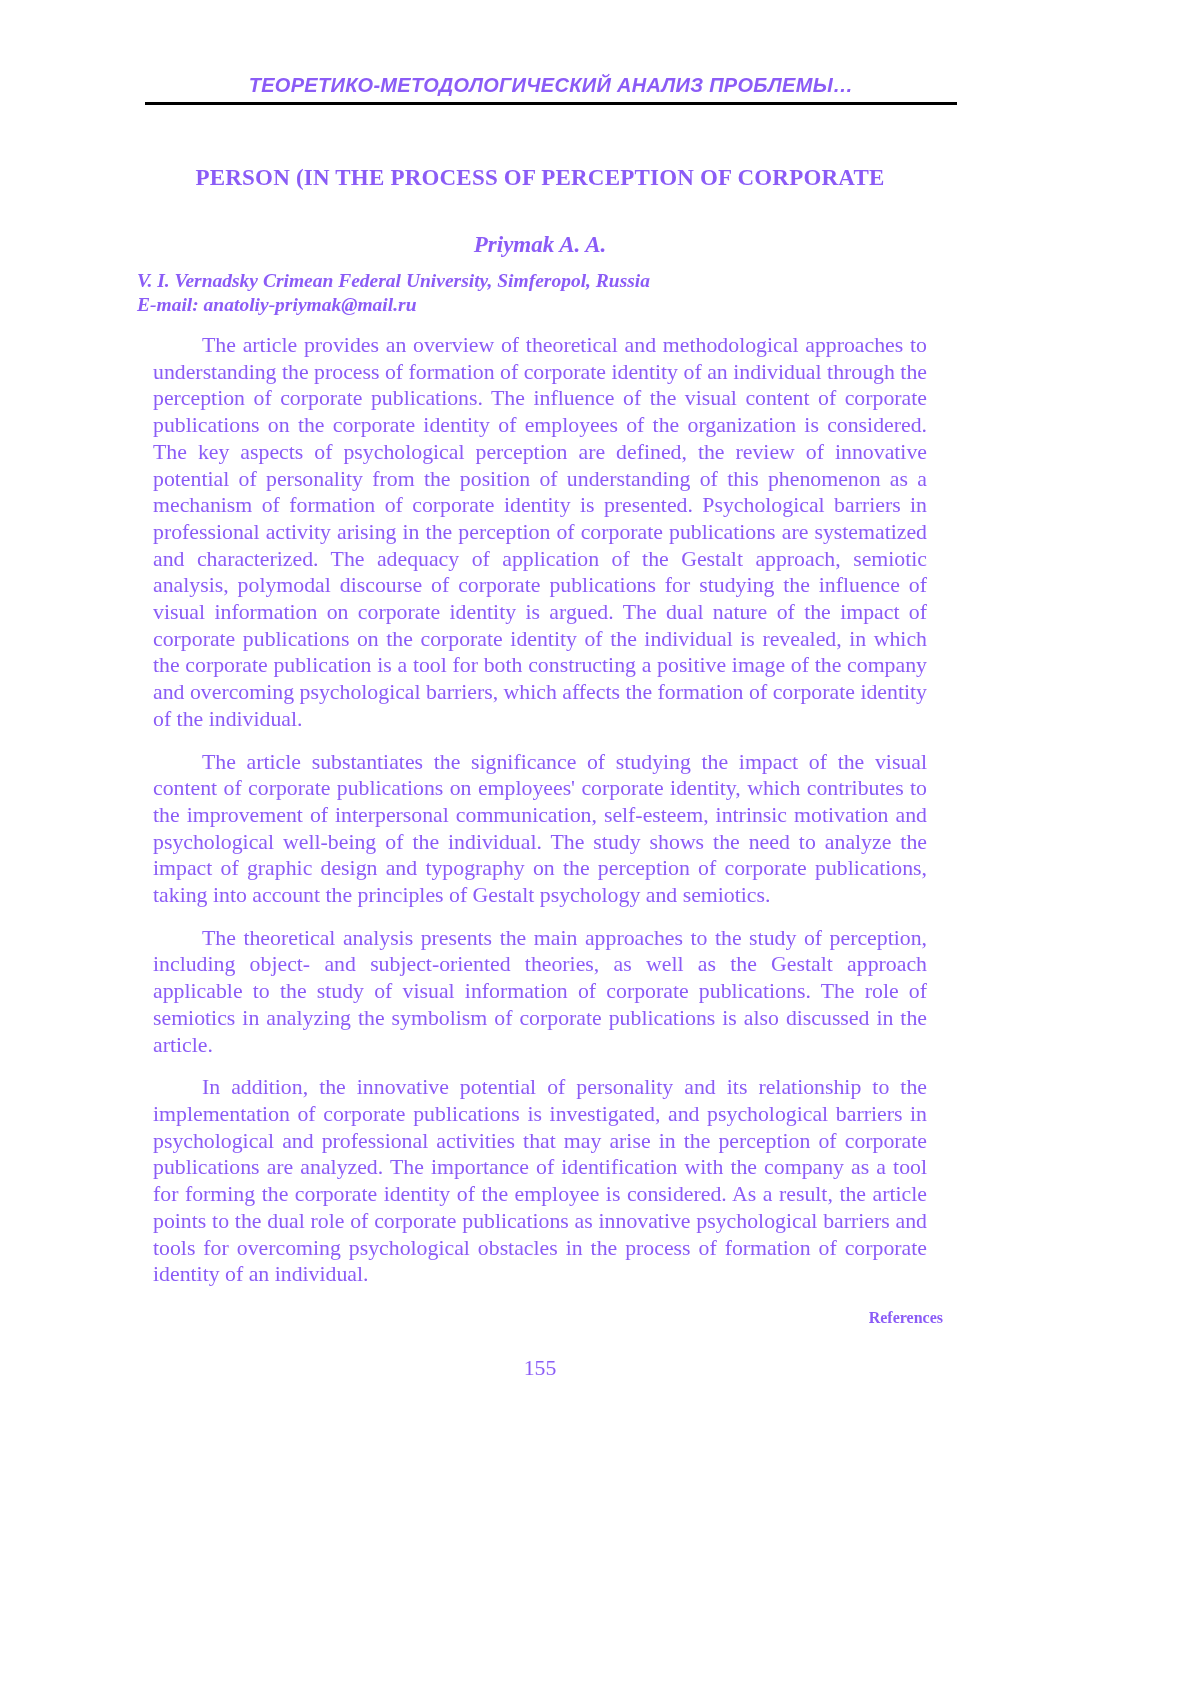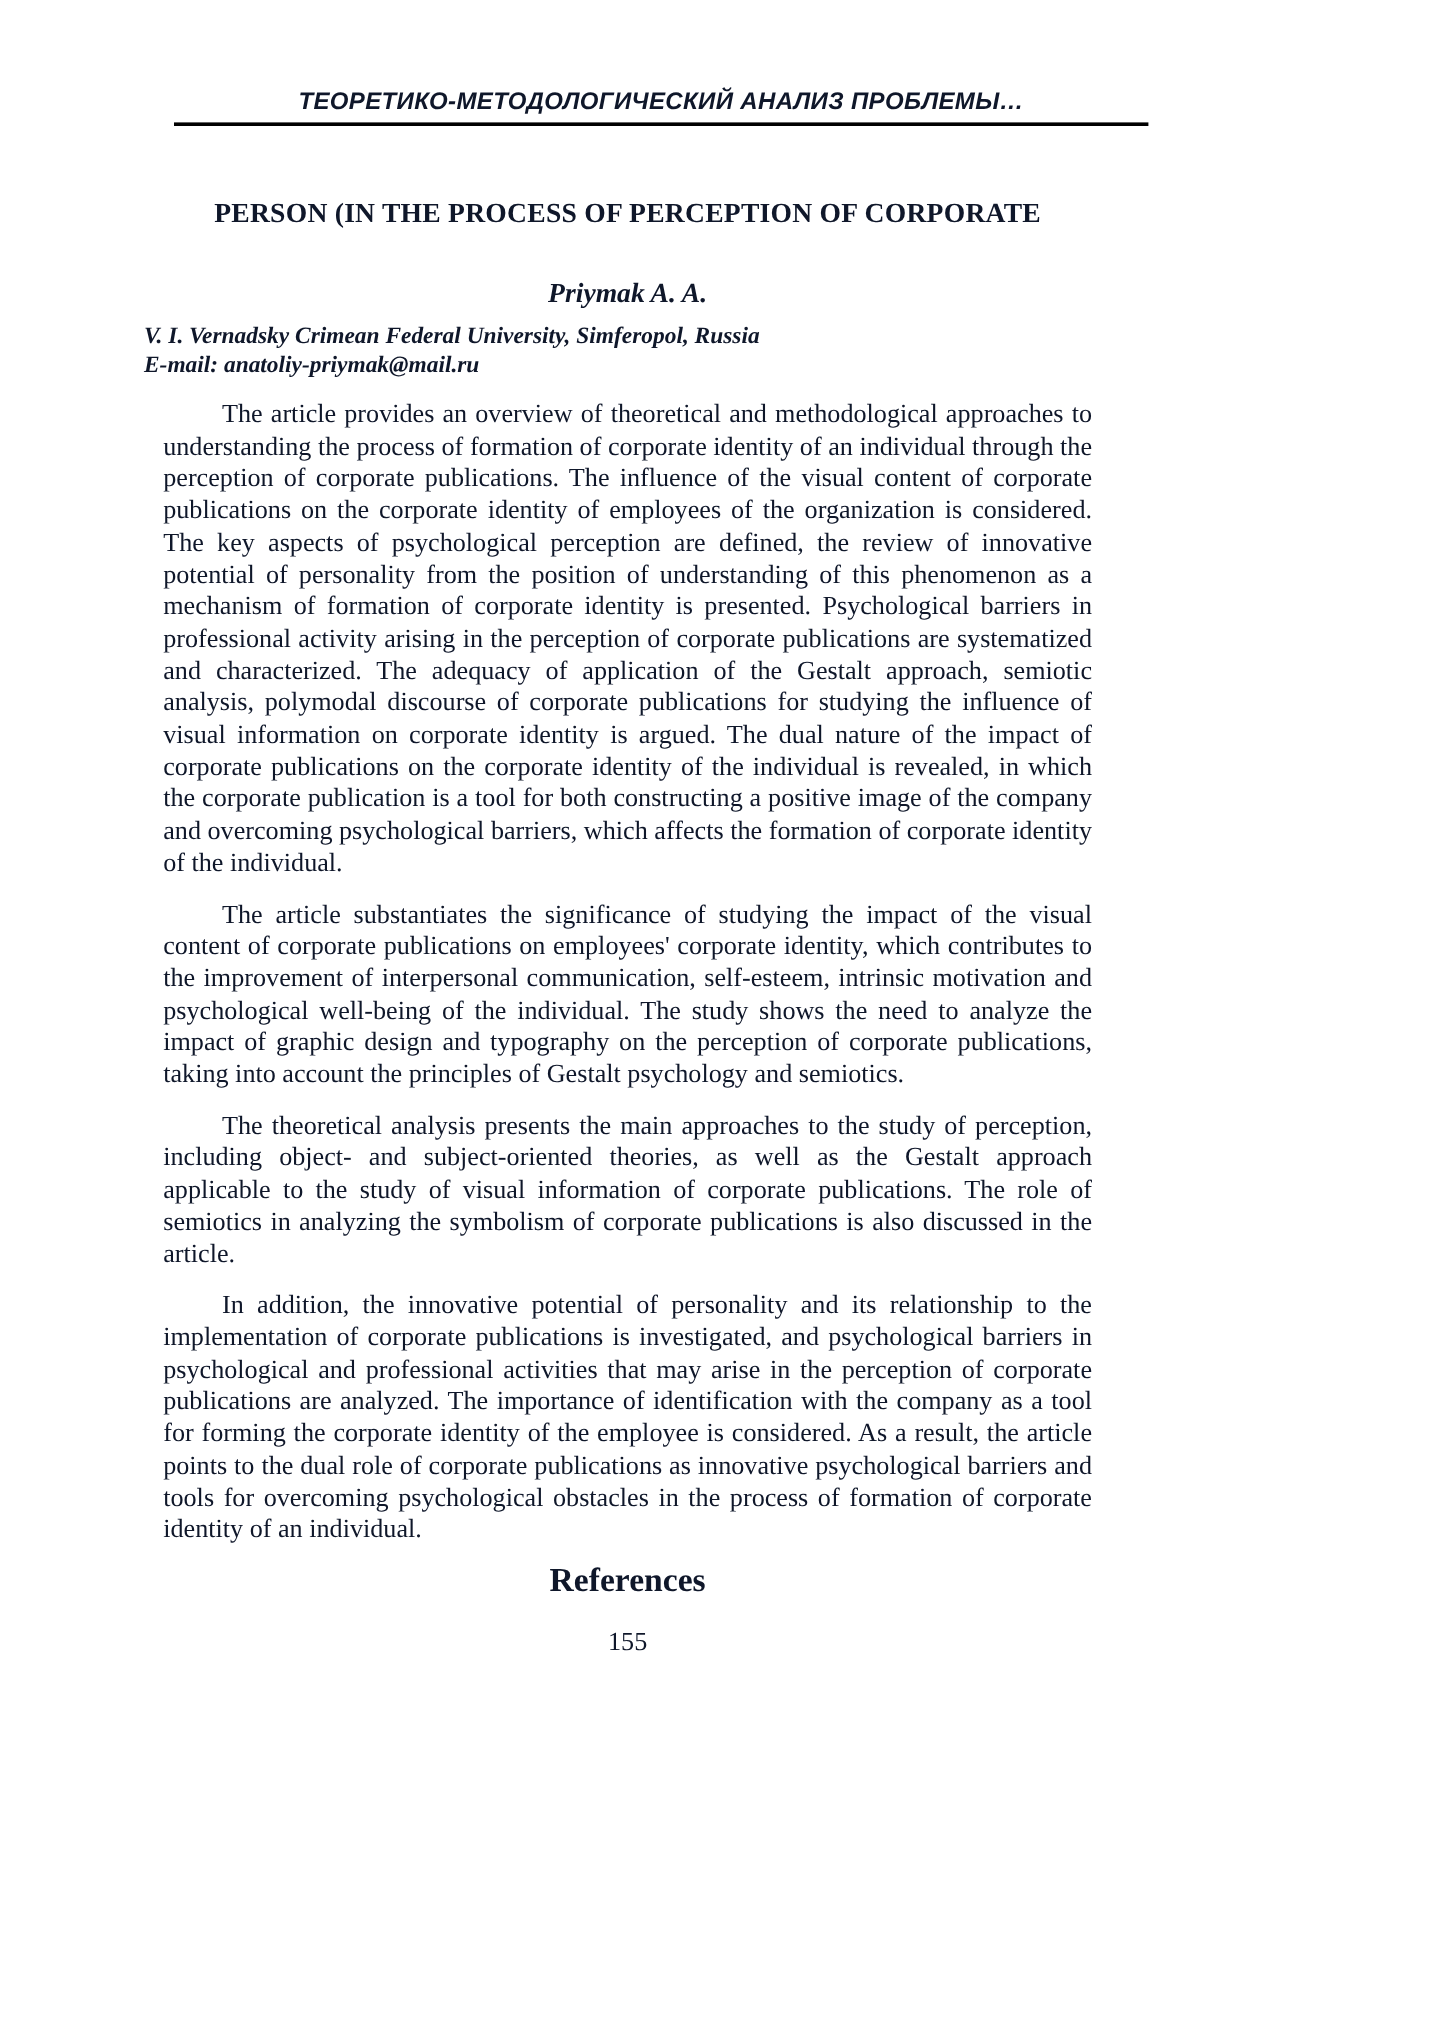--- a/index.html
+++ b/index.html
@@ -1,21 +1,21 @@
 <!DOCTYPE html>
 <html><head>
 <meta charset="utf-8">
 <style>
   html, body { margin: 0; padding: 0; background: #ffffff; }
   .page {
     position: relative;
     width: 1200px;
     height: 1697px;
     background: #ffffff;
-    color: #0f172a;
+    color: #8b5cf6;
     overflow: hidden;
     font-family: "Liberation Serif", serif;
   }
   .running-header {
     position: absolute;
     top: 74px;
     left: 145px;
     width: 812px;
     text-align: center;
     font-family: "Liberation Sans", sans-serif;
@@ -29,21 +29,21 @@
     position: absolute;
     top: 102px;
     left: 145px;
     width: 812px;
     height: 3px;
     background: #000000;
   }
   .article {
     position: absolute;
     top: 157px;
-    left: 120px;
+    left: 137px;
     width: 806px;
   }
   .title-line {
     text-align: center;
     font-weight: bold;
     font-size: 23px;
     line-height: 42px;
     letter-spacing: 0.2px;
   }
   .author {
@@ -71,23 +71,23 @@
     margin: 16px;
     text-indent: 49px;
   }
   .keywords-label {
     font-weight: bold;
     font-style: italic;
     margin-right: 7px;
   }
   .references-heading {
     margin-top: 16px;
-    text-align: center;
+    text-align: right;
     font-weight: bold;
-    font-size: 28px;
+    font-size: 16px;
     line-height: 27px;
   }
   .page-number {
     margin-top: 24px;
     text-align: center;
     font-size: 21.8px;
     line-height: 27px;
   }
 </style>
 </head>

